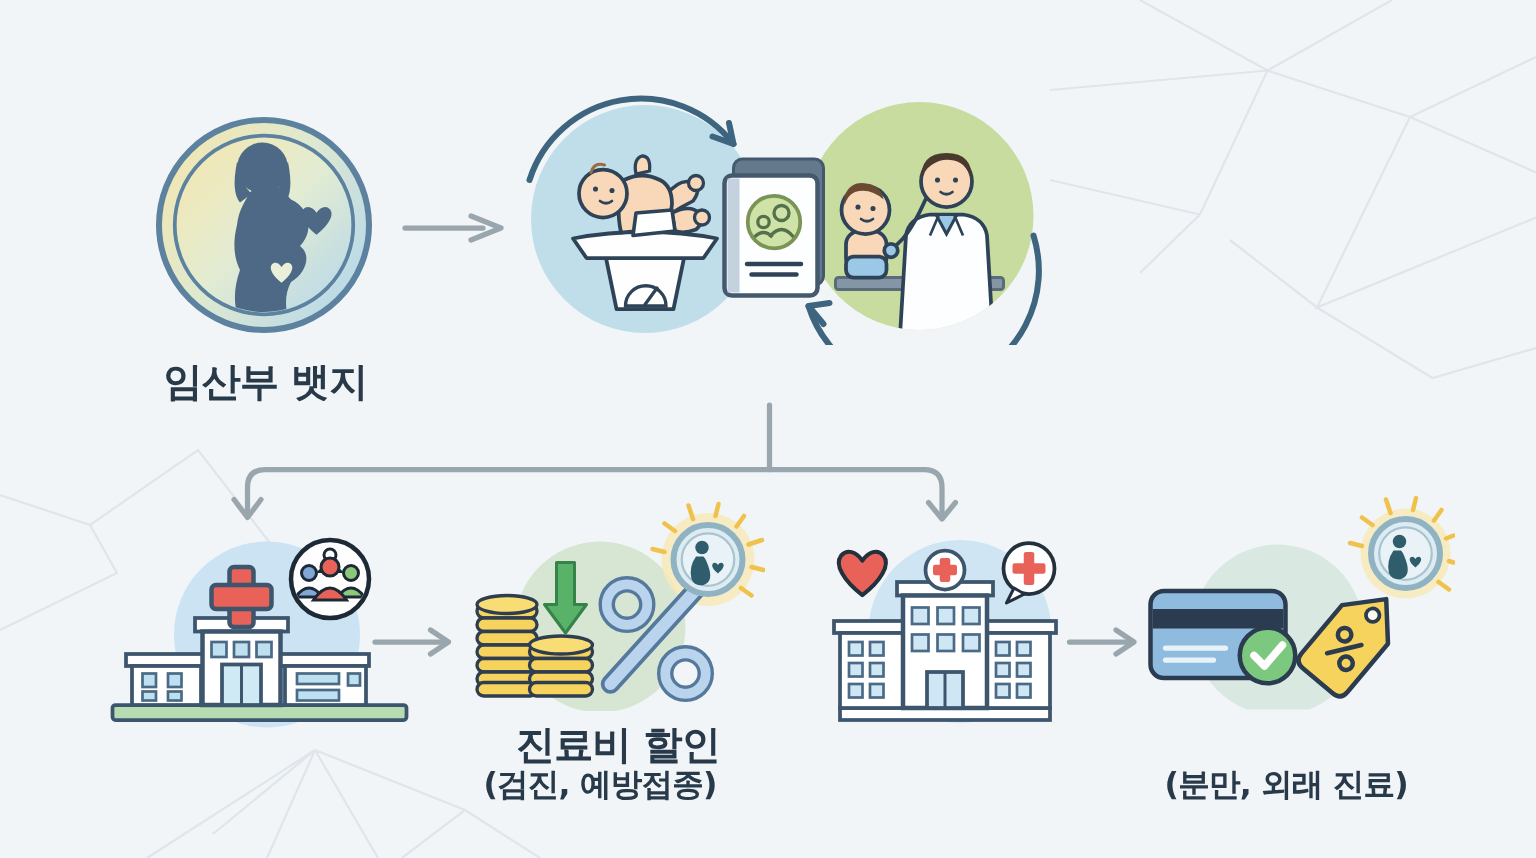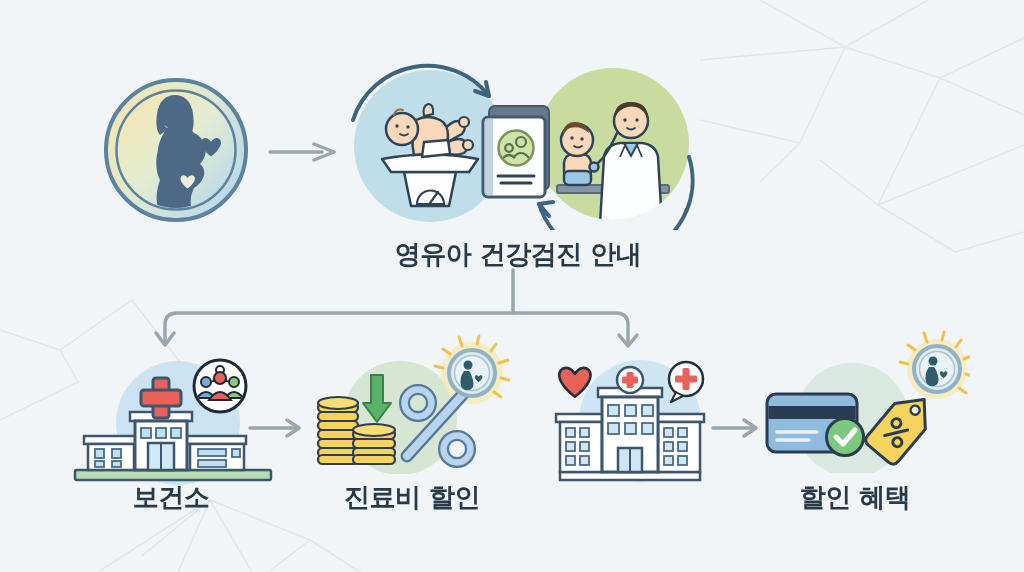--- a/index.html
+++ b/index.html
@@ -332,18 +332,18 @@
 
     <g>
       <circle cx="182" cy="41" r="23" fill="#ddecf3" stroke="#8fb3c2" stroke-width="4"></circle>
       <circle cx="182" cy="41" r="17.5" fill="#e9f3f7" stroke="#a9c4cf" stroke-width="1.5"></circle>
       <circle cx="178" cy="33" r="4.5" fill="#2f5d6b"></circle>
       <path d="M174,39 Q169,46 171,54 Q173,59 179,58 Q185,56 183,48 Q181,41 179,39 Z" fill="#2f5d6b"></path>
       <path transform="translate(184,42) scale(0.33)" fill="#2f5d6b" d="M14,25 C5,18 0,10 3.5,5.5 C6.5,2 11,3.5 14,8 C17,3.5 21.5,2 24.5,5.5 C28,10 23,18 14,25 Z"></path>
     </g>
   </svg>
 
-  <div class="lbl" style="left:358px;top:240px;width:320px">영유아 건강검진 안내</div>
-  <div class="lbl" style="left:71px;top:483px;width:200px">보건소</div>
+  <div class="lbl" style="left:77px;top:241px;width:200px">임산부 뱃지</div>
   <div class="lbl" style="left:312px;top:483px;width:200px">진료비 할인</div>
-  <div class="lbl" style="left:755px;top:483px;width:200px">할인 혜택</div>
+  <div class="lbl sub" style="left:290px;top:511px;width:220px">(검진, 예방접종)</div>
+  <div class="lbl sub" style="left:745px;top:511px;width:225px">(분만, 외래 진료)</div>
 
 </div>
 
 </body></html>

